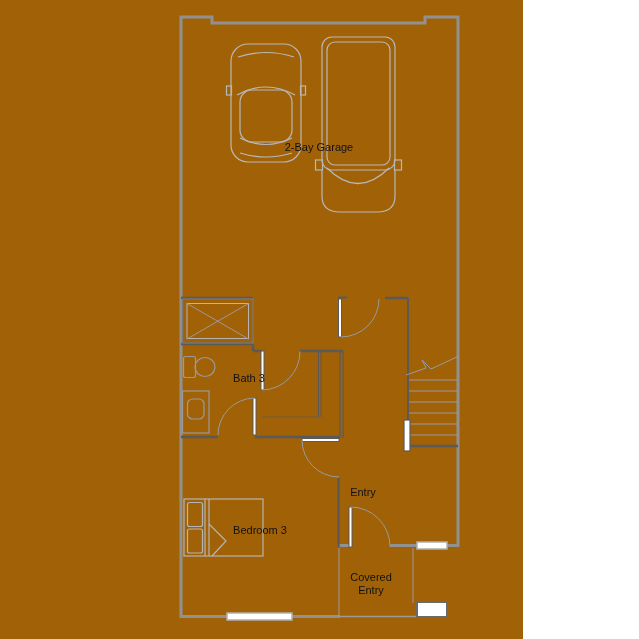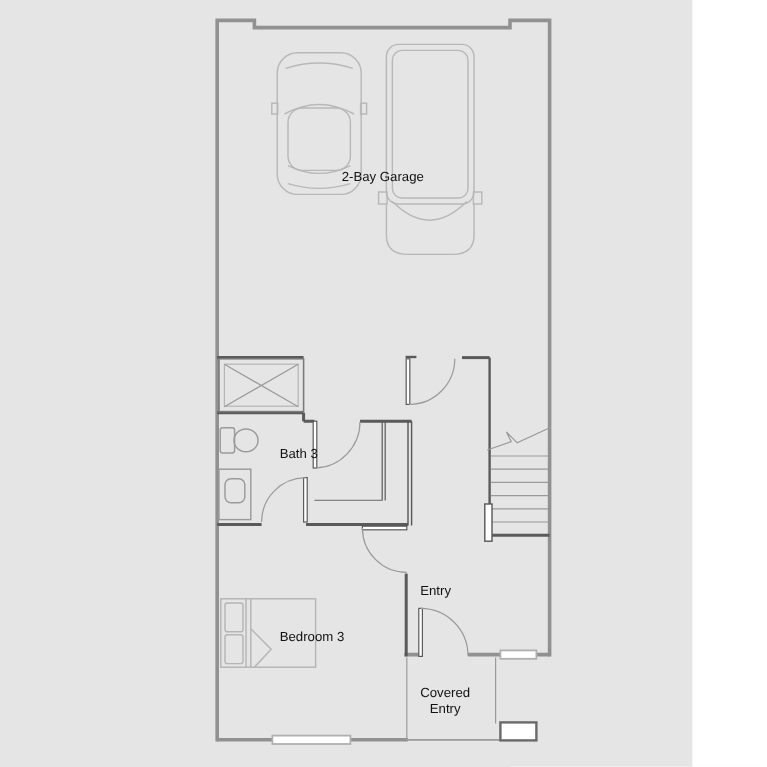--- a/index.html
+++ b/index.html
@@ -1,16 +1,16 @@
 <!DOCTYPE html>
 <html><head>
 <meta charset="utf-8">
 <style>
   html,body{margin:0;padding:0;background:#fff;}
-  #canvas{position:relative;width:577px;height:639px;background:#e5e5e5;overflow:hidden;
+  #canvas{position:relative;width:523px;height:639px;background:#a16207;overflow:hidden;
           font-family:"Liberation Sans", sans-serif;}
   svg{position:absolute;left:0;top:0;}
   text{font-family:"Liberation Sans", sans-serif;font-size:11px;fill:#111;}
 </style>
 </head>
 <body>
 
 <div id="canvas">
 <svg width="639" height="639" viewBox="0 0 639 639" fill="none">
 

